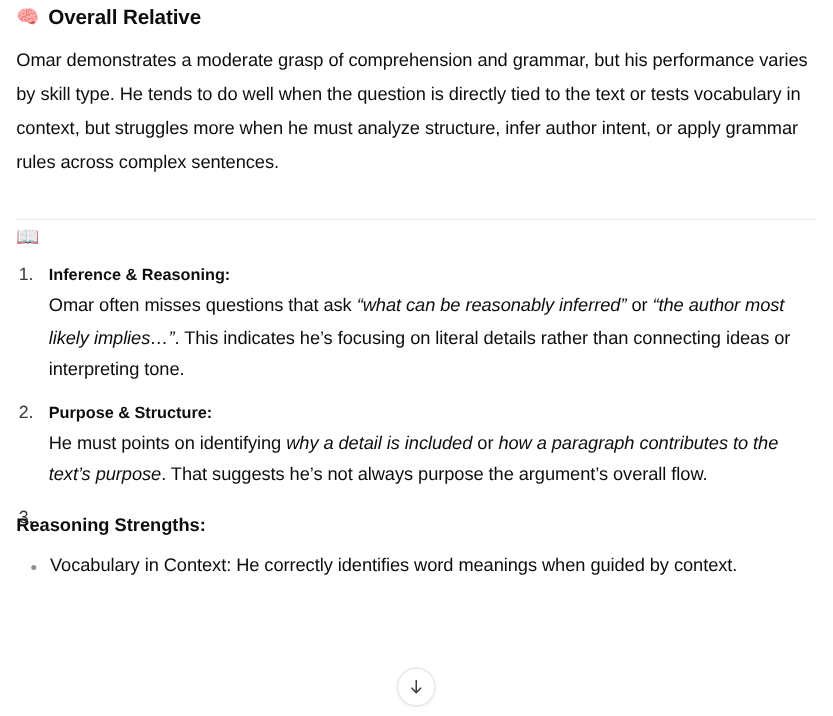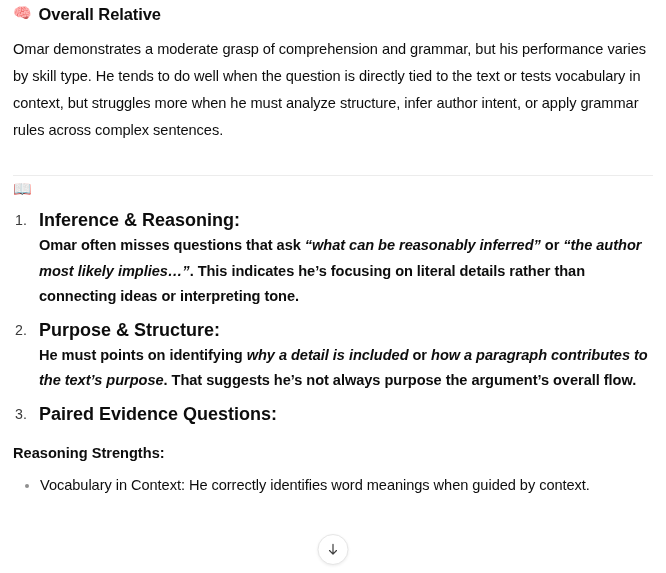--- a/index.html
+++ b/index.html
@@ -89,32 +89,31 @@
     content: counter(wk) ".";
     position: absolute;
     left: -24px;
     top: 0;
     font-size: 14.2px;
     line-height: 24px;
     color: #3a3a3a;
     font-weight: 400;
   }
   .li-title {
-    font-size: 18px;
+    font-size: 13px;
     line-height: 24px;
     font-weight: 700;
     color: #0d0d0d;
   }
   .li-body {
     font-size: 14.6px;
     line-height: 25.5px;
     color: #0d0d0d;
     margin-top: 1px;
     letter-spacing: -0.05px;
-    font-weight: bold;
   }
 
   
   ul.strength-list {
     margin: 9px 0 0 0;
     padding-left: 27px;
     list-style: none;
   }
   ul.strength-list > li {
     position: relative;
@@ -178,21 +177,20 @@
   <ol class="weak-list">
     <li>
       <div class="li-title">Inference &amp; Reasoning:</div>
       <div class="li-body"><span>Omar often misses questions that ask </span><em>“what can be reasonably inferred”</em><span> or </span><em>“the author most likely implies…”</em><span>. This indicates he’s focusing on literal details rather than connecting ideas or interpreting tone.</span></div>
     </li>
     <li>
       <div class="li-title">Purpose &amp; Structure:</div>
       <div class="li-body"><span>He must points on identifying </span><em>why a detail is included</em><span> or </span><em>how a paragraph contributes to the text’s purpose</em><span>. That suggests he’s not always purpose the argument’s overall flow.</span></div>
     </li>
     <li>
-      <div class="li-title">Paired Evidence Questions:</div>
     </li>
   </ol>
 
   <p class="sub-label">Reasoning Strengths:</p>
 
   <ul class="strength-list">
     <li><strong>Vocabulary in Context</strong><span>: He correctly identifies word meanings when guided by context.</span></li>
 
   </ul>
 

